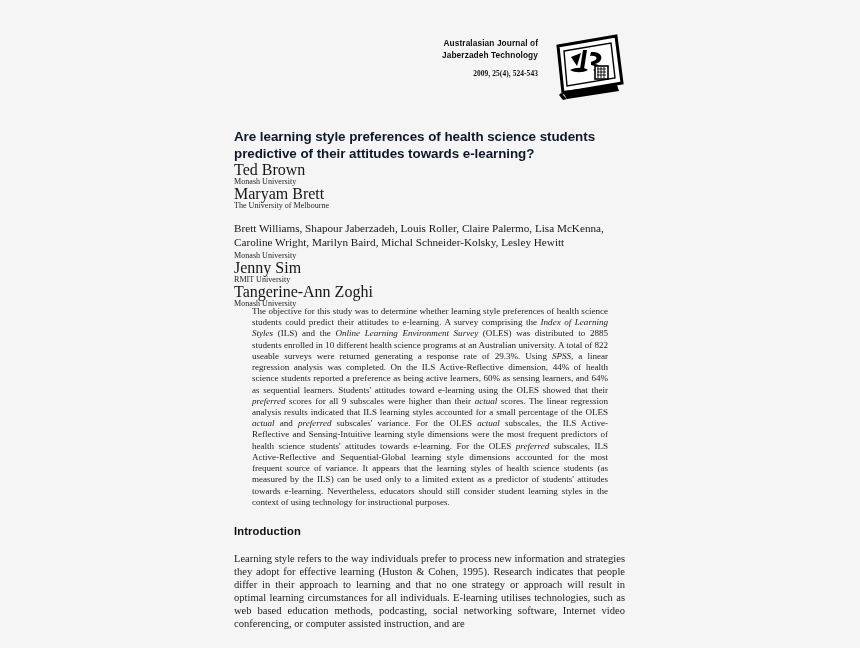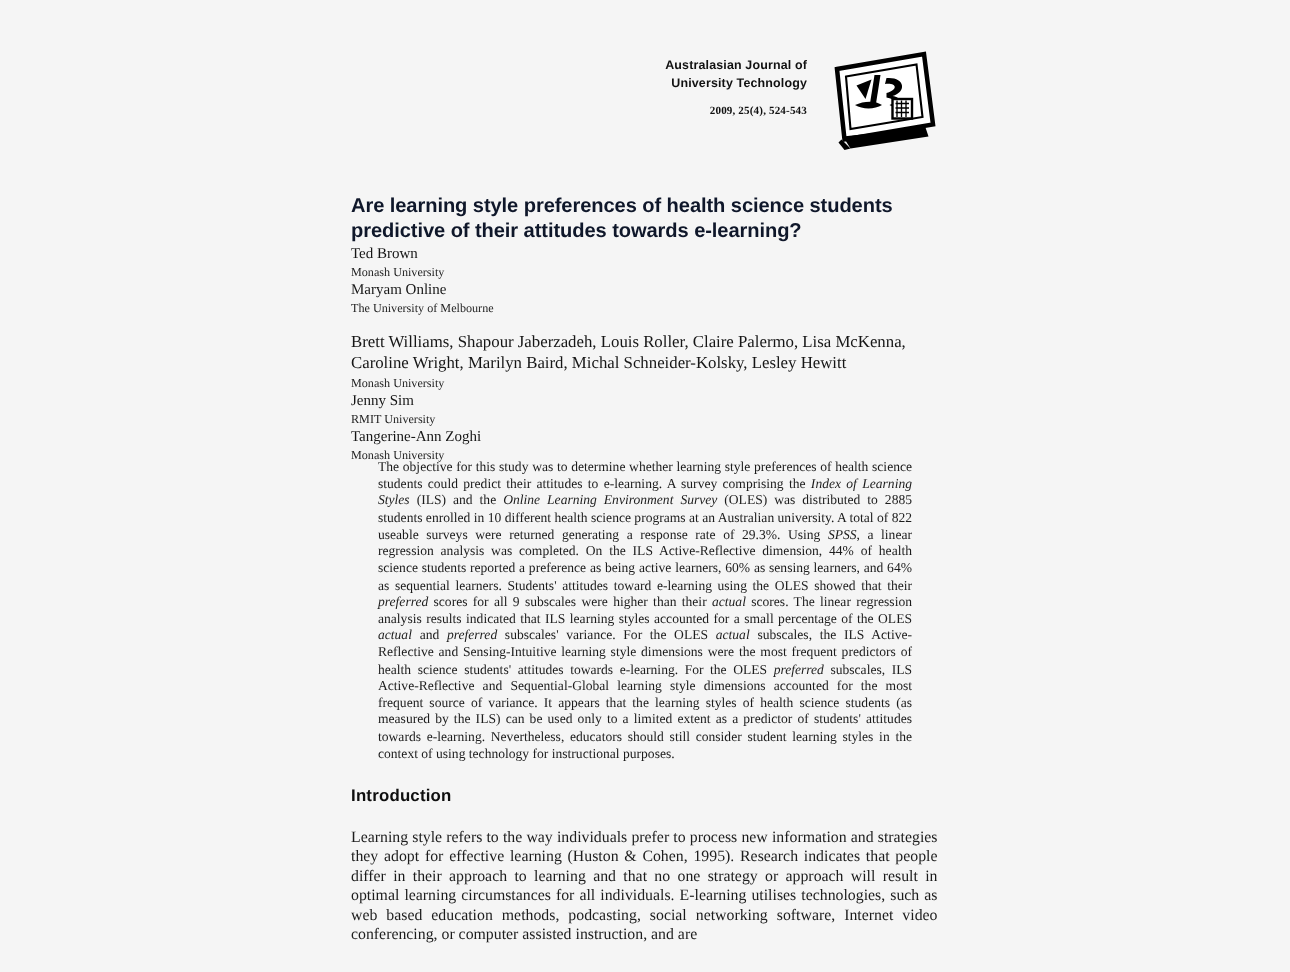--- a/index.html
+++ b/index.html
@@ -71,21 +71,21 @@
 
   
   .authors {
     position: absolute;
     left: 234px;
     top: 163px;
     width: 400px;
   }
   .author-name {
     font-family: "Liberation Serif", serif;
-    font-size: 10px;
+    font-size: 16px;
     line-height: 13.2px;
     color: #161616;
   }
   .author-names-multi {
     font-family: "Liberation Serif", serif;
     font-size: 11.2px;
     line-height: 13.6px;
     color: #161616;
     margin-top: 11px;
   }
@@ -137,21 +137,21 @@
     color: #1c1c1c;
   }
 </style>
 </head>
 <body>
 
 <div class="page">
 
   <div class="journal-header">
     <div>Australasian Journal of</div>
-    <div>University Technology</div>
+    <div>Jaberzadeh Technology</div>
     <div class="journal-citation">2009, 25(4), 524-543</div>
   </div>
 
   <div class="logo-box">
     <svg width="72" height="70" viewBox="0 0 72 70" aria-hidden="true">
 
       <polygon points="5,13 63,3 69,50 10,60" fill="#ffffff" stroke="#000000" stroke-width="3"></polygon>
 
       <polygon points="11,18 58,10 62,45 14,53" fill="#ffffff" stroke="#000000" stroke-width="1.4"></polygon>
 
@@ -169,21 +169,21 @@
   </div>
 
   <h1 class="title">Are learning style preferences of health science students predictive of their attitudes towards e-learning?</h1>
 
   <div class="authors">
     <div>
       <div class="author-name">Ted Brown</div>
       <div class="affiliation">Monash University</div>
     </div>
     <div>
-      <div class="author-name">Maryam Online</div>
+      <div class="author-name">Maryam Brett</div>
       <div class="affiliation">The University of Melbourne</div>
     </div>
     <div>
       <div class="author-names-multi">Brett Williams, Shapour Jaberzadeh, Louis Roller, Claire Palermo, Lisa McKenna, Caroline Wright, Marilyn Baird, Michal Schneider-Kolsky, Lesley Hewitt</div>
       <div class="affiliation">Monash University</div>
     </div>
     <div>
       <div class="author-name">Jenny Sim</div>
       <div class="affiliation">RMIT University</div>
     </div>

